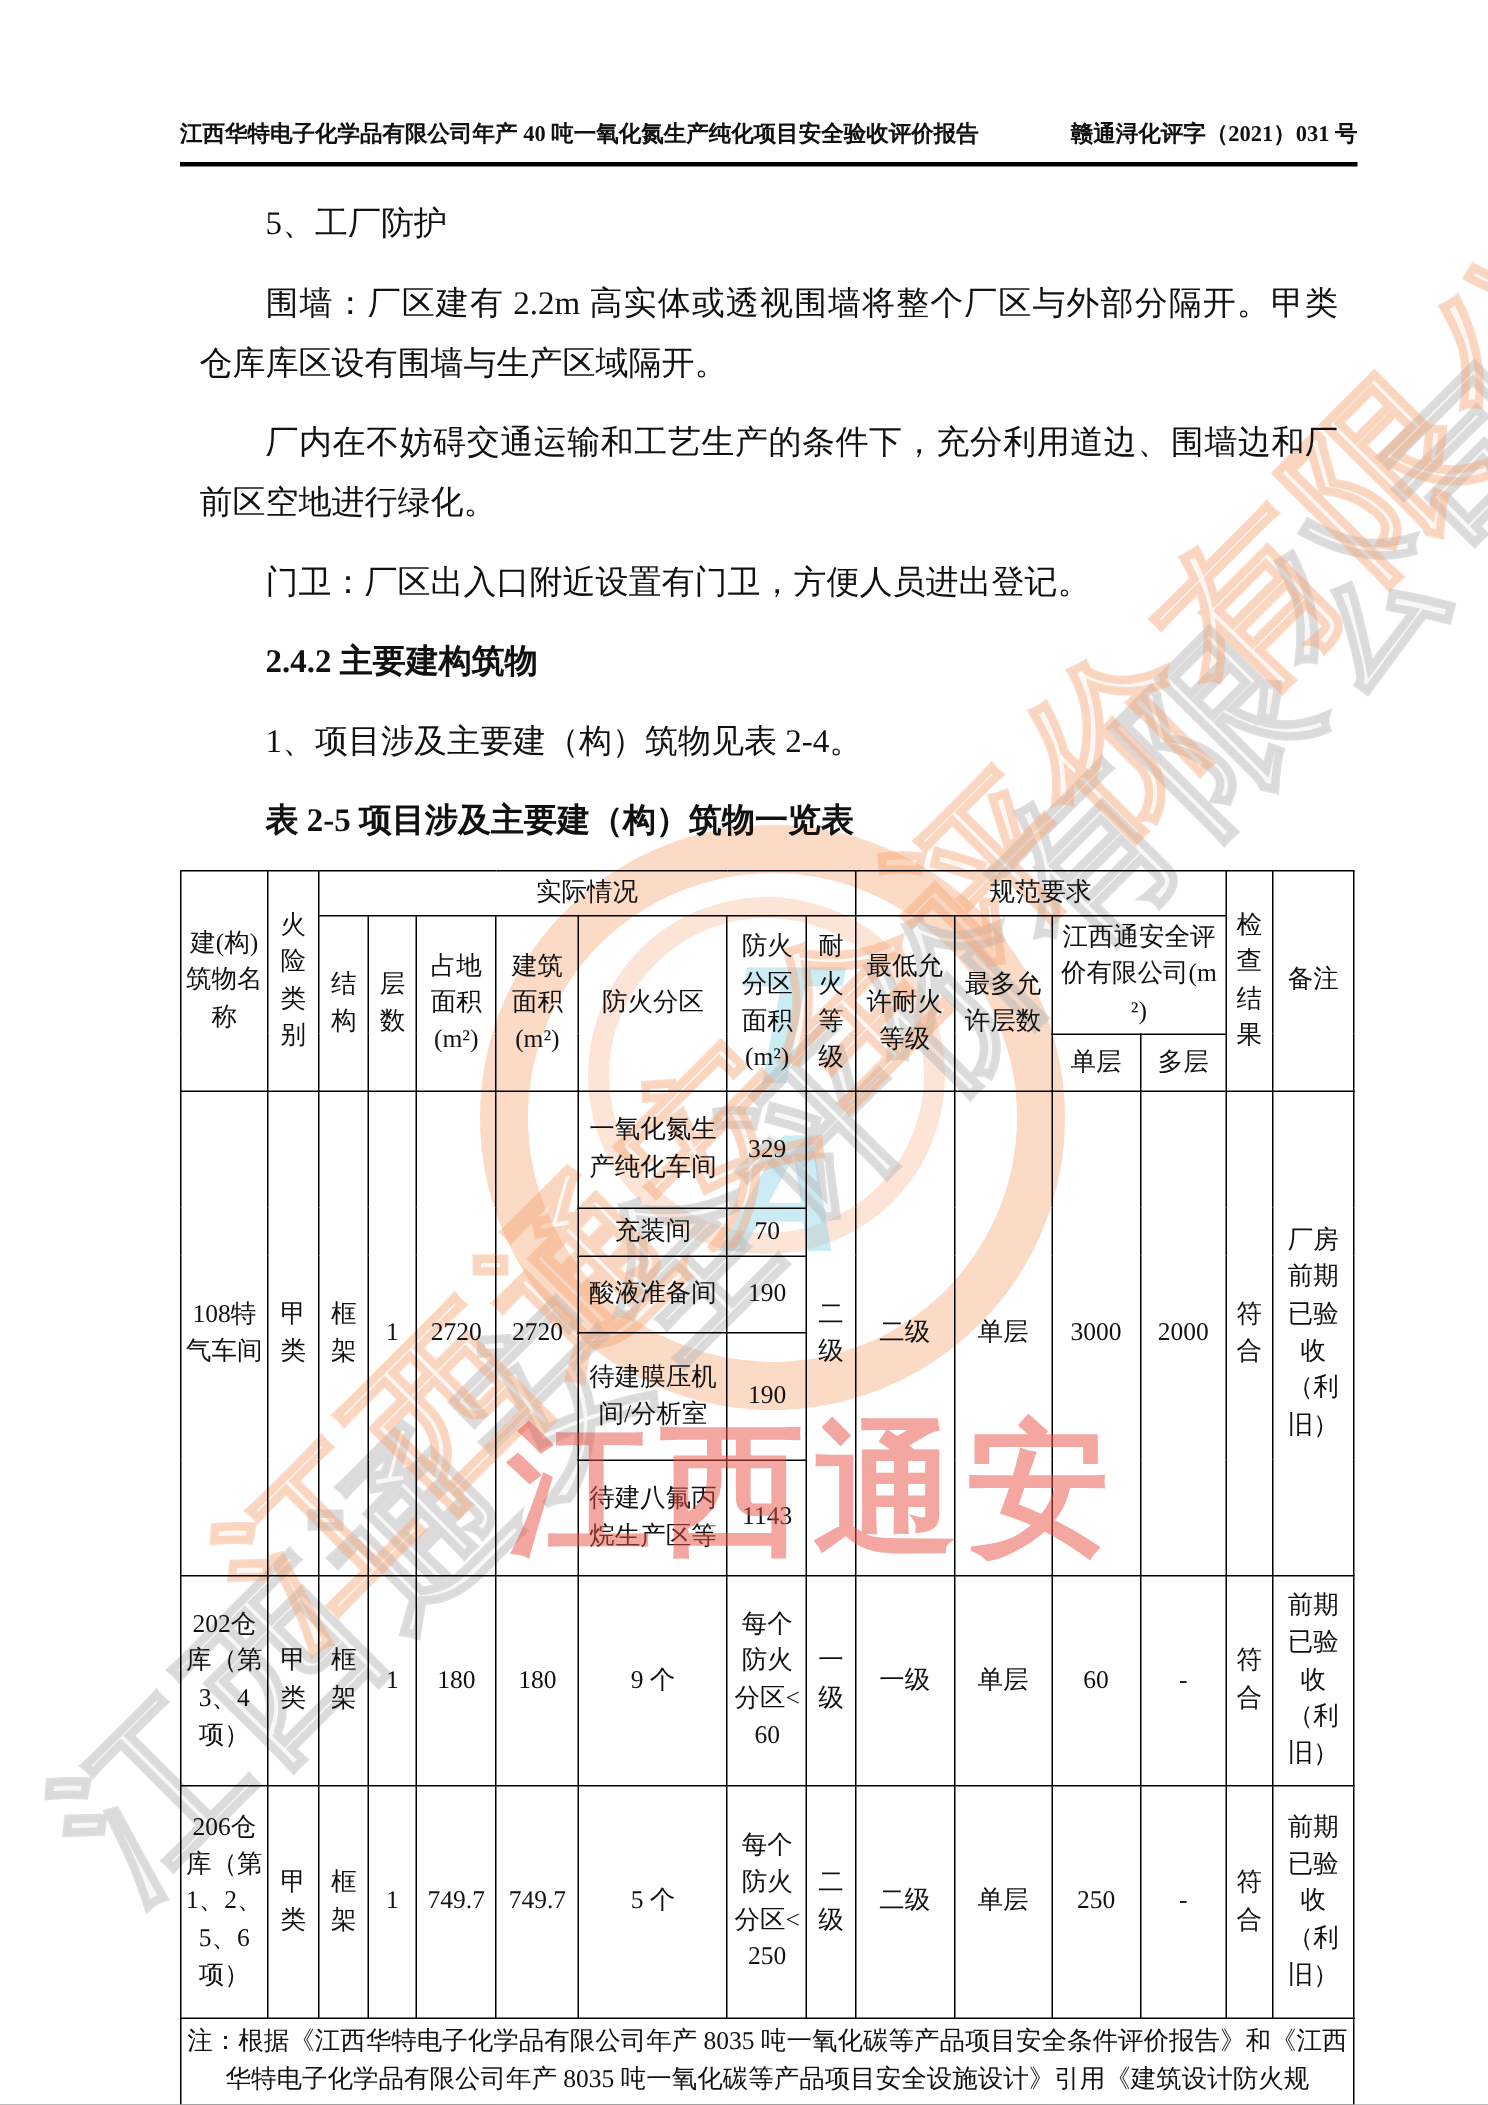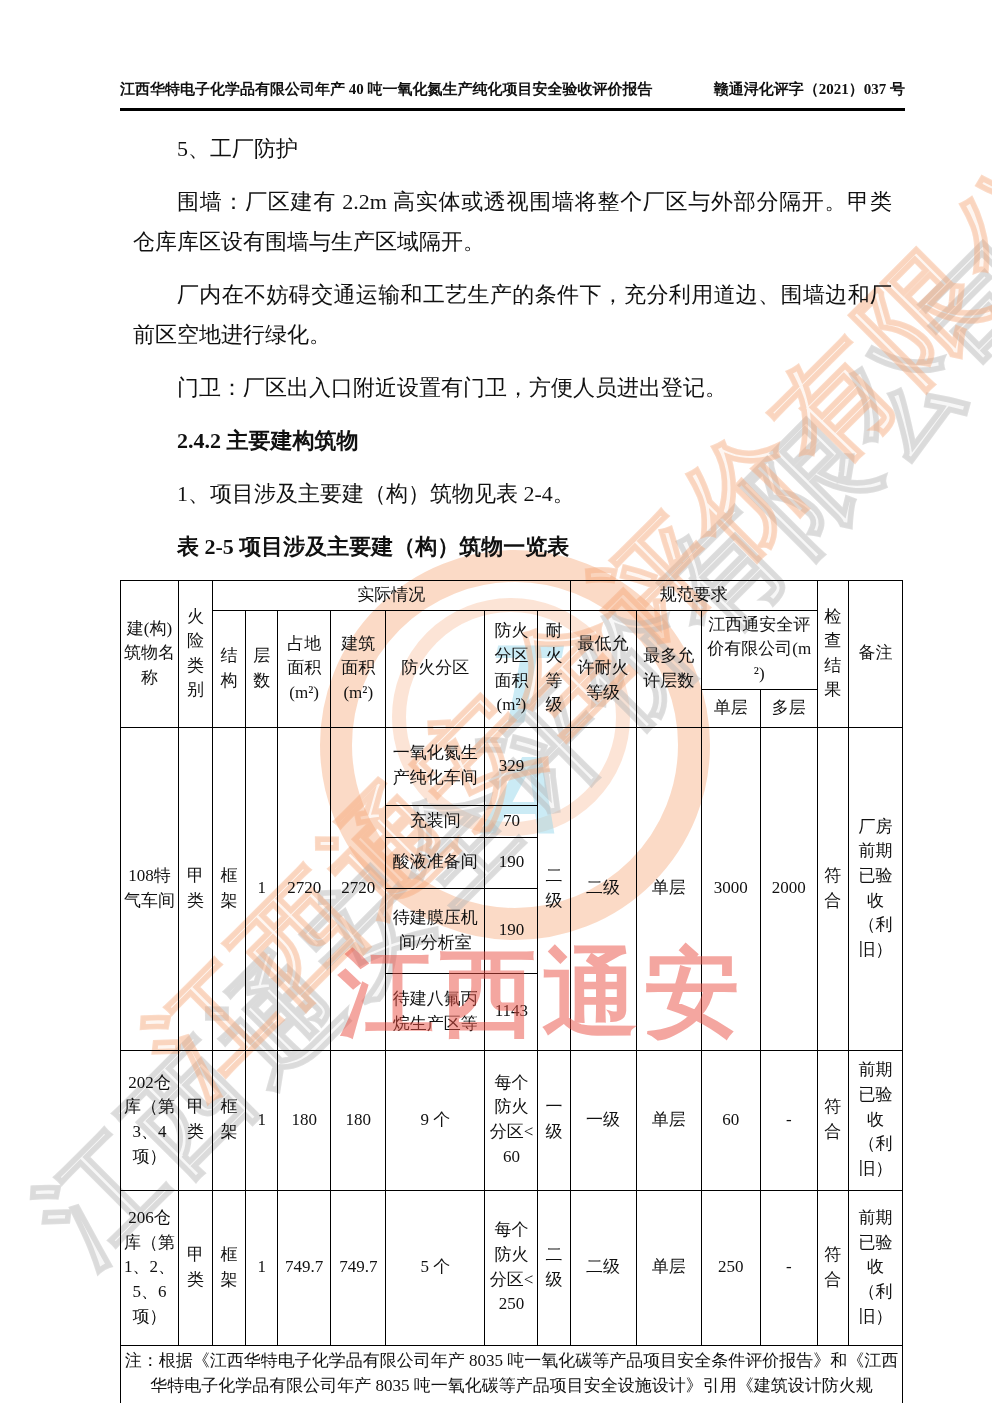--- a/index.html
+++ b/index.html
@@ -141,21 +141,21 @@
   <div class="wm-ring-inner"></div>
   <div class="wm-cyan">TA</div>
   <div class="wm-diag gray">江西通安全评价有限公司</div>
   <div class="wm-diag peach">江西通安全评价有限公司</div>
   <div class="wm-red">江西通安</div>
 
   <div class="content">
 
     <div class="doc-header">
       <span>江西华特电子化学品有限公司年产 40 吨一氧化氮生产纯化项目安全验收评价报告</span>
-      <span>赣通浔化评字（2021）037 号</span>
+      <span>赣通浔化评字（2021）031 号</span>
     </div>
 
     <div class="body-text">
       <p>5、工厂防护</p>
       <p>围墙：厂区建有 2.2m 高实体或透视围墙将整个厂区与外部分隔开。甲类仓库库区设有围墙与生产区域隔开。</p>
       <p>厂内在不妨碍交通运输和工艺生产的条件下，充分利用道边、围墙边和厂前区空地进行绿化。</p>
       <p>门卫：厂区出入口附近设置有门卫，方便人员进出登记。</p>
       <p class="sec-heading">2.4.2 主要建构筑物</p>
       <p>1、项目涉及主要建（构）筑物见表 2-4。</p>
       <p class="tbl-title">表 2-5 项目涉及主要建（构）筑物一览表</p>

